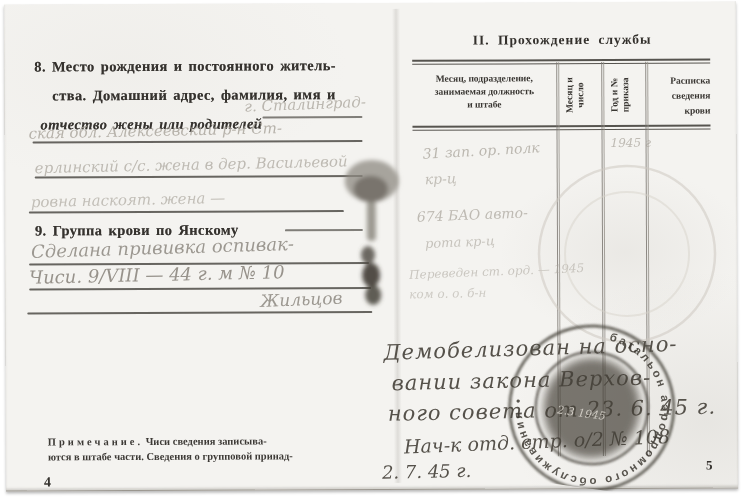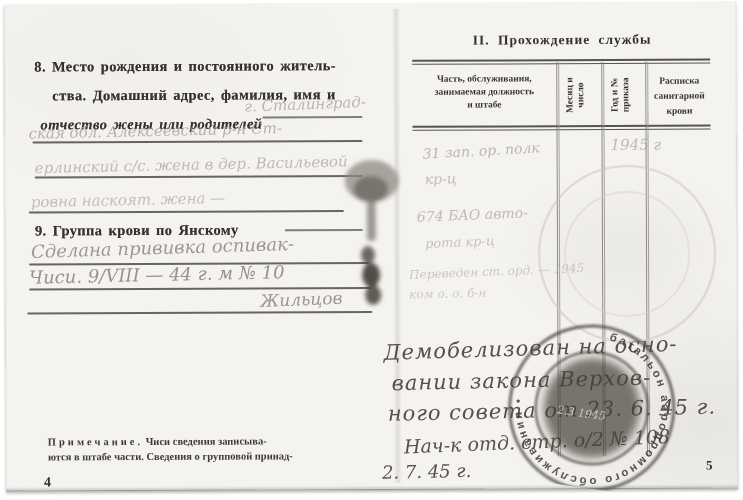--- a/index.html
+++ b/index.html
@@ -92,35 +92,35 @@
 
   <div class="abs dbl-rule-h" style="left:408px;top:57px;width:298px;"></div>
 
   <div class="abs dbl-rule-h" style="left:408px;top:123px;width:298px;"></div>
 
   <div class="abs dbl-rule-v" style="left:552px;top:60px;height:394px;"></div>
   <div class="abs dbl-rule-v" style="left:597px;top:60px;height:394px;"></div>
   <div class="abs dbl-rule-v" style="left:641px;top:60px;height:394px;"></div>
 
   <div class="abs th" style="left:410px;top:70px;width:140px;">
-    <span>Часть, обслуживания,</span><br>
+    <span>Месяц, подразделение,</span><br>
     <span>занимаемая должность</span><br>
     <span>и штабе</span>
   </div>
   <div class="abs th rot" style="left:543px;top:80px;width:60px;height:26px;line-height:11px;">Месяц и число</div>
   <div class="abs th rot" style="left:588px;top:80px;width:60px;height:26px;line-height:11px;">Год и № приказа</div>
-  <div class="abs th" style="left:644px;top:72px;width:62px;line-height:15px;">
+  <div class="abs th" style="left:644px;top:72px;width:62px;line-height:15px;text-align:right;">
     <span>Расписка</span><br>
-    <span>санитарной</span><br>
+    <span>сведения</span><br>
     <span>крови</span>
   </div>
 
   <div class="abs hw hw-faint" style="left:418px;top:140px;font-size:14px;transform:rotate(-3deg);opacity:.75;">31 зап. ор. полк</div>
   <div class="abs hw hw-faint" style="left:420px;top:168px;font-size:14px;transform:rotate(-2deg);opacity:.65;">кр-ц</div>
-  <div class="abs hw hw-faint" style="left:606px;top:134px;font-size:15px;opacity:.7;">1945 г</div>
+  <div class="abs hw hw-faint" style="left:606px;top:134px;font-size:12px;opacity:.7;">1945 г</div>
   <div class="abs hw hw-faint" style="left:412px;top:204px;font-size:14px;transform:rotate(-2deg);opacity:.7;">674 БАО авто-</div>
   <div class="abs hw hw-faint" style="left:420px;top:232px;font-size:13px;transform:rotate(-2deg);opacity:.6;">рота  кр-ц</div>
   <div class="abs hw hw-faint" style="left:404px;top:262px;font-size:12px;transform:rotate(-2deg);opacity:.55;">Переведен ст. орд. — 1945</div>
   <div class="abs hw hw-faint" style="left:404px;top:284px;font-size:12px;transform:rotate(-1deg);opacity:.5;">ком  о. о.  б-н</div>
 
   <div class="abs hw hw-dark hw-big" style="left:378px;top:334px;transform:rotate(-1.5deg);">Демобелизован  на  осно-</div>
   <div class="abs hw hw-dark hw-big" style="left:386px;top:366px;transform:rotate(-1deg);">вании  закона  Верхов-</div>
   <div class="abs hw hw-dark hw-big" style="left:382px;top:396px;transform:rotate(-1deg);">ного  совета  от  23. 6. 45 г.</div>
   <div class="abs hw hw-dark" style="left:398px;top:428px;font-size:19px;transform:rotate(-2deg);">Нач-к  отд. стр.  о/2  № 108</div>
   <div class="abs hw hw-dark" style="left:376px;top:458px;font-size:18px;transform:rotate(-1deg);">2. 7. 45 г.</div>

